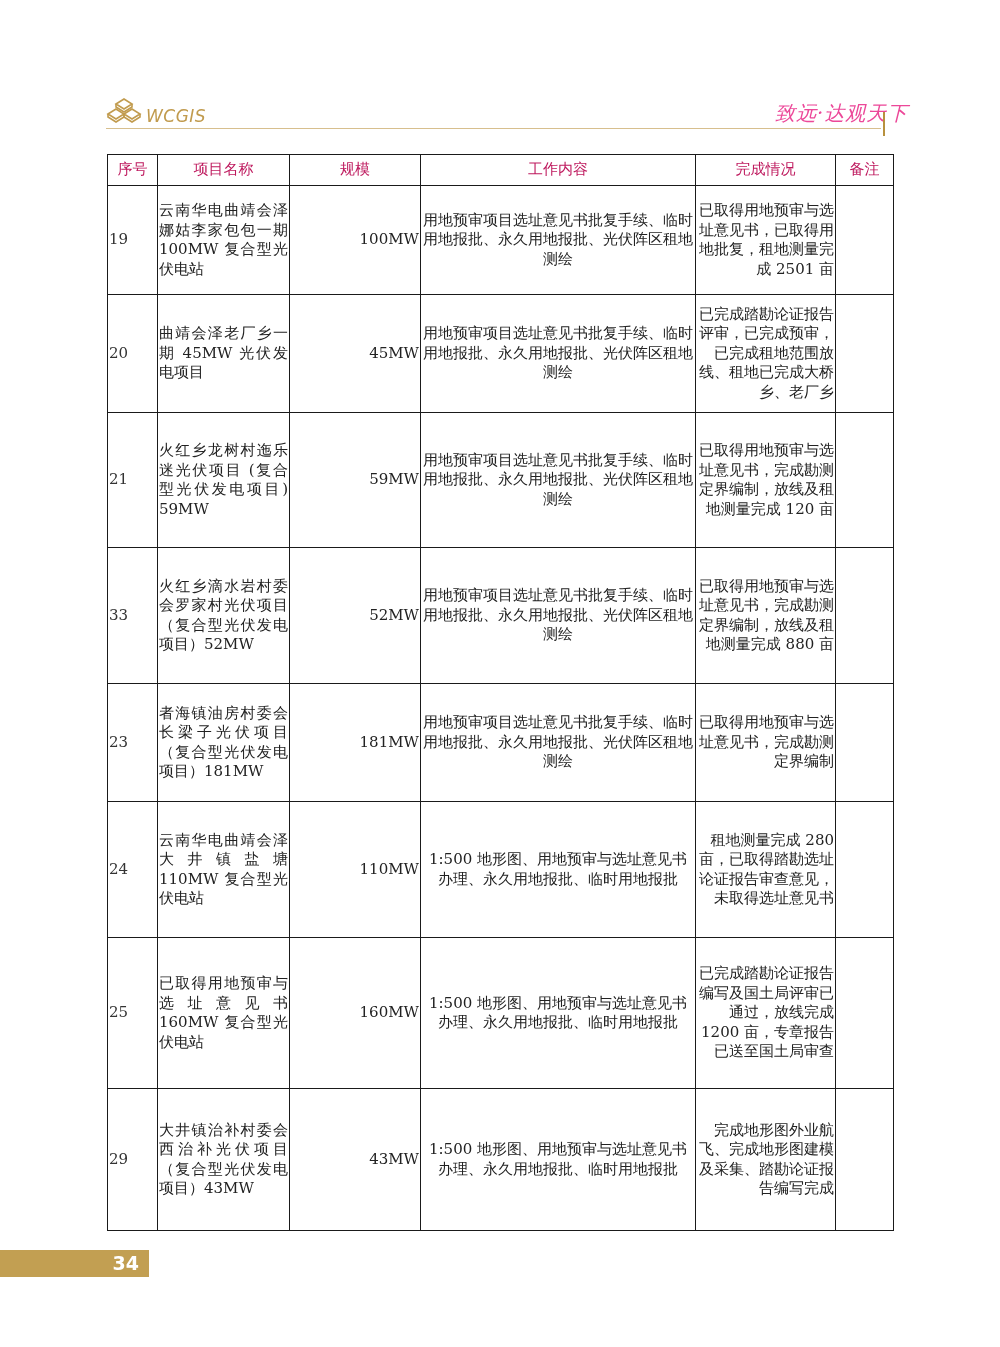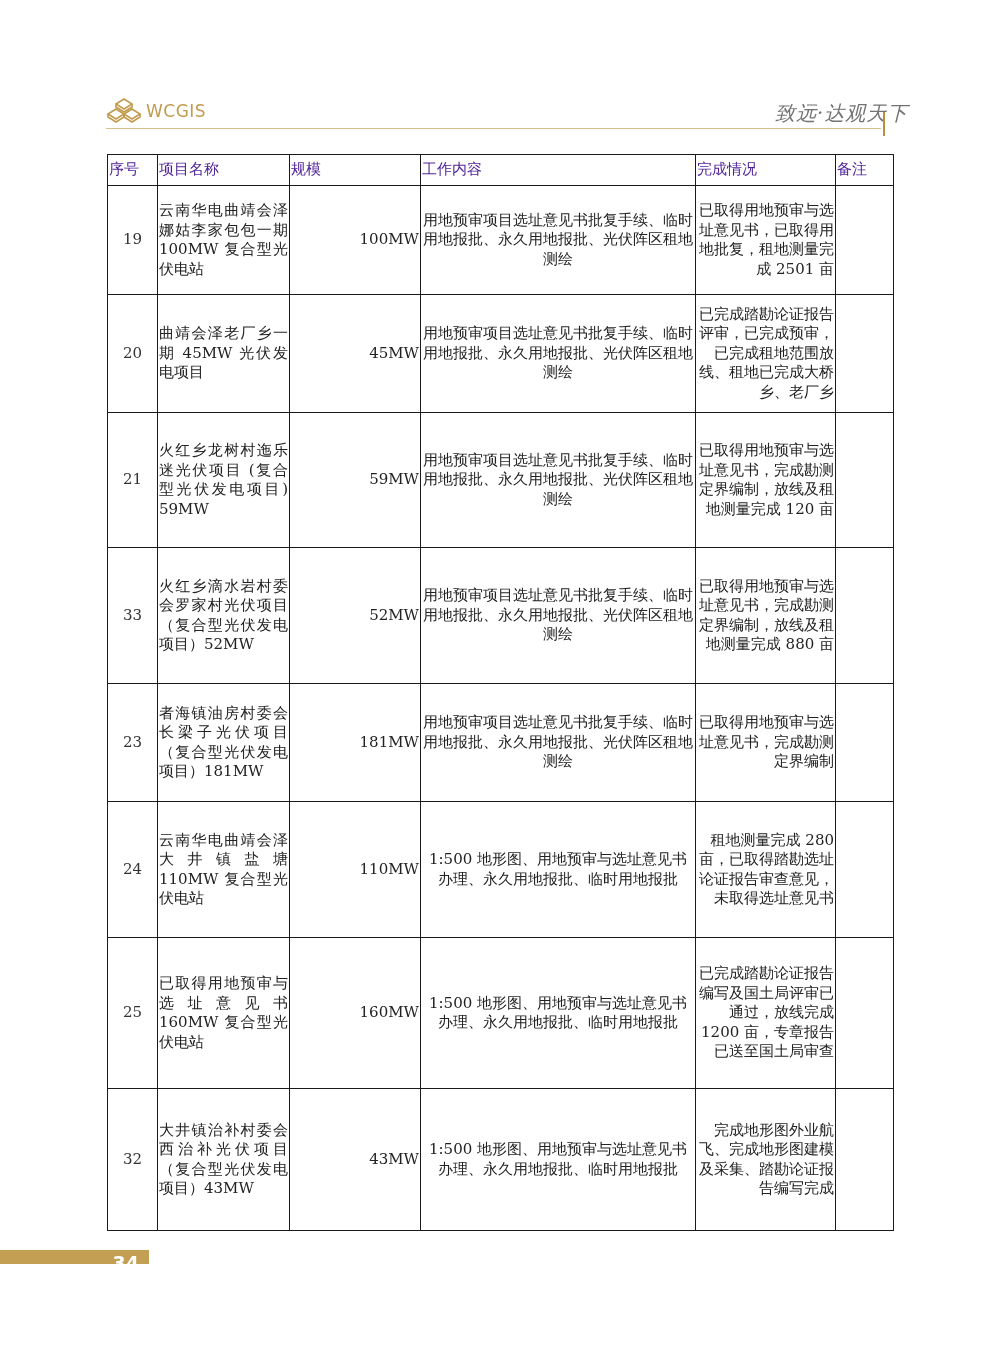--- a/index.html
+++ b/index.html
@@ -1,40 +1,40 @@
 <!DOCTYPE html>
 <html><head>
   <meta charset="utf-8">
   <style>
     html, body { margin: 0; padding: 0; background: #ffffff; }
     body { width: 1000px; height: 1347px; position: relative; overflow: hidden;
            font-family: "DejaVu Serif", "Liberation Serif", serif; color: #222; }
     .header { position: absolute; left: 0; top: 0; width: 1000px; height: 140px; }
-    .logo { position: absolute; left: 106px; top: 96px; display: flex; align-items: center; }
+    .logo { position: absolute; left: 106px; top: 96px; display: flex; align-items: flex-end; font-style: italic; }
     .logo svg { width: 36px; height: 30px; }
     .logo-text { font-family: "DejaVu Sans", "Liberation Sans", sans-serif; color: #c19b4e;
                  font-size: 17px; letter-spacing: 0.5px; margin-left: 4px; }
     .header-line { position: absolute; left: 106px; top: 128px; width: 775px; height: 1px; background: #d7bf8e; }
-    .slogan { position: absolute; left: 775px; top: 100px; color: #737373; font-size: 20px;
+    .slogan { position: absolute; left: 775px; top: 100px; color: #ec4899; font-size: 20px;
               font-family: "DejaVu Serif", serif; font-style: italic; letter-spacing: 1px; }
     .slogan-stroke { position: absolute; left: 883px; top: 112px; width: 2px; height: 24px; background: #b8913e; }
 
     table.data { position: absolute; left: 107px; top: 154px; border-collapse: collapse;
                  table-layout: fixed; width: 786px; }
     table.data td, table.data th { border: 1.5px solid #1a1a1a; font-weight: normal;
                  font-size: 15px; line-height: 19.5px; padding: 0 1px; vertical-align: middle; }
-    table.data th { height: 30px; text-align: left; color: #4c1d95; }
-    td.c-no { text-align: center; font-size: 14px; color: #333; }
+    table.data th { height: 30px; text-align: center; color: #be185d; }
+    td.c-no { text-align: left; font-size: 14px; color: #333; }
     td.c-name { text-align: justify; text-align-last: left; padding-left: 2px; }
     td.c-scale { text-align: right; font-size: 14px; }
     td.c-work { text-align: center; padding-left: 2px; }
     td.c-status { text-align: right; }
     td.c-note { }
 
-    .page-bar { position: absolute; left: 0; top: 1250px; width: 149px; height: 14px; background: #c29f52; }
+    .page-bar { position: absolute; left: 0; top: 1250px; width: 149px; height: 27px; background: #c29f52; }
     .page-num { position: absolute; right: 10px; top: 2px; color: #fff; font-weight: bold;
                 font-family: "DejaVu Sans", "Liberation Sans", sans-serif; font-size: 19px; }
   </style>
 </head>
 <body>
 
 <div class="header">
   <div class="logo">
     <svg viewBox="0 0 36 30">
       <g fill="none" stroke="#c19b4e" stroke-width="1.6">
@@ -123,21 +123,21 @@
     </tr>
     <tr style="height:151px">
       <td class="c-no">25</td>
       <td class="c-name">已取得用地预审与选址意见书 160MW 复合型光伏电站</td>
       <td class="c-scale">160MW</td>
       <td class="c-work">1:500 地形图、用地预审与选址意见书办理、永久用地报批、临时用地报批</td>
       <td class="c-status">已完成踏勘论证报告编写及国土局评审已通过，放线完成 1200 亩，专章报告已送至国土局审查</td>
       <td class="c-note"></td>
     </tr>
     <tr style="height:142px">
-      <td class="c-no">32</td>
+      <td class="c-no">29</td>
       <td class="c-name">大井镇治补村委会西治补光伏项目（复合型光伏发电项目）43MW</td>
       <td class="c-scale">43MW</td>
       <td class="c-work">1:500 地形图、用地预审与选址意见书办理、永久用地报批、临时用地报批</td>
       <td class="c-status">完成地形图外业航飞、完成地形图建模及采集、踏勘论证报告编写完成</td>
       <td class="c-note"></td>
     </tr>
   </tbody>
 </table>
 
 <div class="page-bar">

